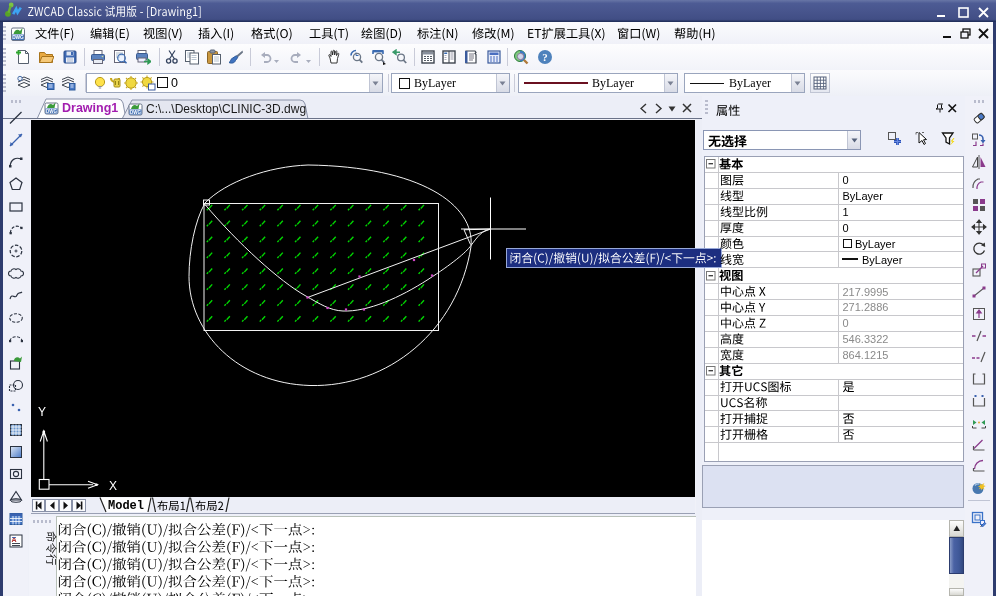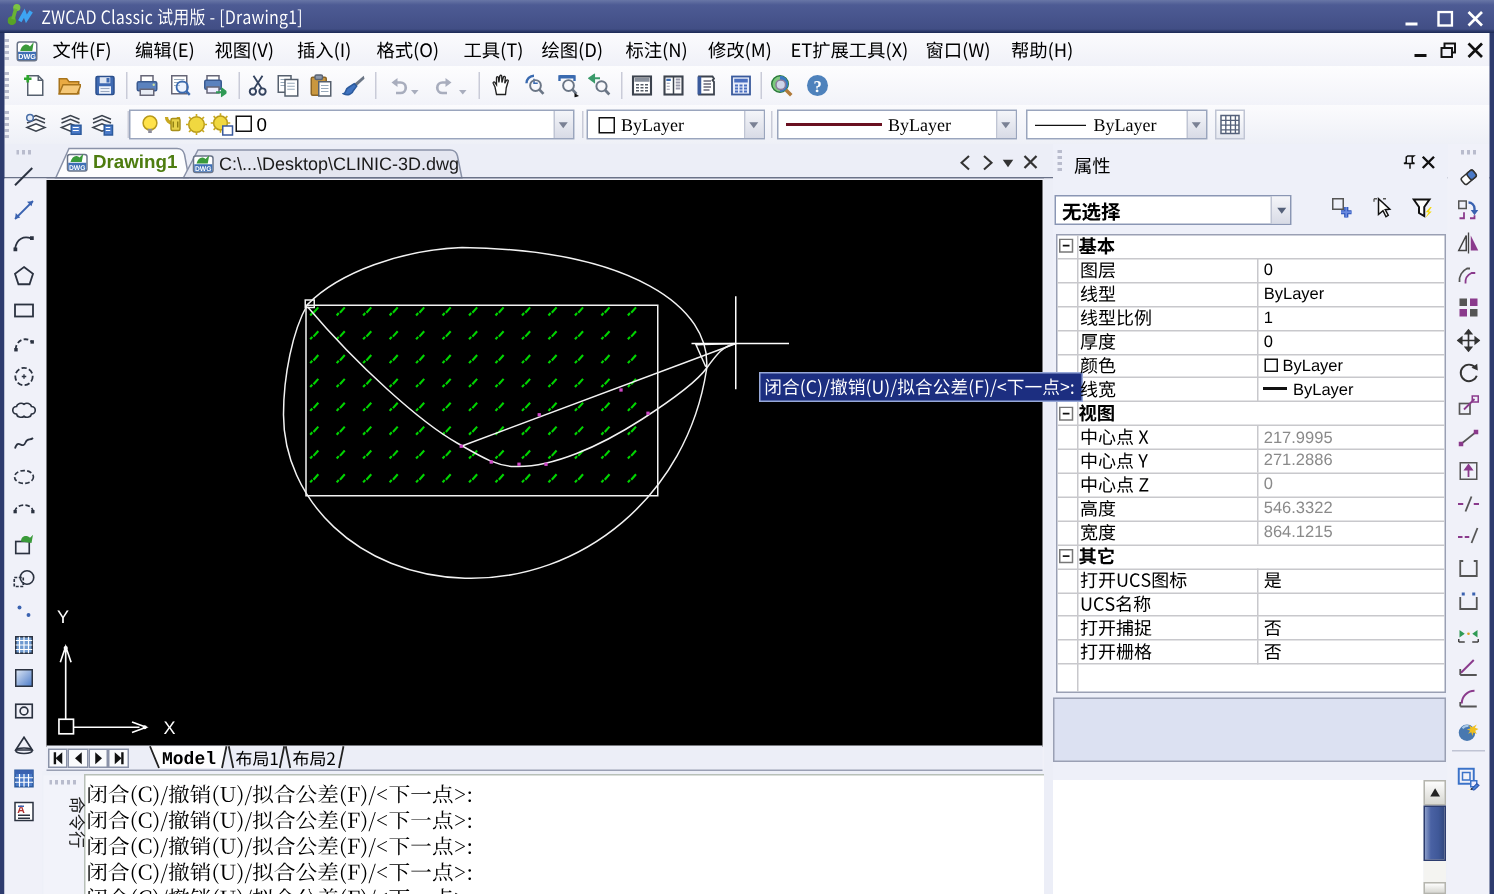--- a/index.html
+++ b/index.html
@@ -168,21 +168,21 @@
     <path d="M1,4.2 h12 M1,7.4 h12 M1,10.6 h12 M4.2,1 v12 M7.4,1 v12 M10.6,1 v12" stroke="#55617a" stroke-width="0.9"></path>
   </svg><div style="position:absolute;left:0;top:96px;width:996px;height:23px;background:#eceef7;"></div><svg style="position:absolute;left:36px;top:98px" width="90" height="21" viewBox="0 0 90 21">
     <path d="M10,1 H82 q4,0 5,4 l3,16 H1 Z" fill="#fdfdfe" stroke="#8a92a8"></path>
   </svg><svg style="position:absolute;left:122px;top:99px" width="188" height="20" viewBox="0 0 188 20">
     <path d="M10,1 H178 q4,0 5,4 l3,15 H0 Z" fill="#e4e6f0" stroke="#8a92a8"></path>
   </svg><svg style="position:absolute;left:44px;top:100px" width="15" height="16" viewBox="0 0 15 16">
     <rect x="1" y="3" width="13" height="11" rx="1.5" fill="#fff" stroke="#6a7488"></rect>
     <rect x="1.5" y="8.5" width="12" height="5" fill="#3f6fb5"></rect>
     <text x="7.5" y="13" font-family="Liberation Sans" font-size="4.5" font-weight="bold" fill="#fff" text-anchor="middle">DWG</text>
     <path d="M3,8 C4,4 7,3 9,5 L11.5,2.5 L10.5,8 Z" fill="#3a9a3a"></path>
-  </svg><div style="position:absolute;left:62px;top:102px;font-family:'Liberation Sans', sans-serif;font-size:12.5px;color:#4d7c0f;white-space:pre;line-height:1.1;"><b>Drawing1</b></div><svg style="position:absolute;left:128px;top:101px" width="15" height="16" viewBox="0 0 15 16">
+  </svg><div style="position:absolute;left:62px;top:102px;font-family:'Liberation Sans', sans-serif;font-size:12.5px;color:#a21caf;white-space:pre;line-height:1.1;"><b>Drawing1</b></div><svg style="position:absolute;left:128px;top:101px" width="15" height="16" viewBox="0 0 15 16">
     <rect x="1" y="3" width="13" height="11" rx="1.5" fill="#fff" stroke="#6a7488"></rect>
     <rect x="1.5" y="8.5" width="12" height="5" fill="#3f6fb5"></rect>
     <text x="7.5" y="13" font-family="Liberation Sans" font-size="4.5" font-weight="bold" fill="#fff" text-anchor="middle">DWG</text>
     <path d="M3,8 C4,4 7,3 9,5 L11.5,2.5 L10.5,8 Z" fill="#3a9a3a"></path>
   </svg><div style="position:absolute;left:146px;top:103px;font-family:'Liberation Sans', sans-serif;font-size:12px;color:#1a1a1a;white-space:pre;line-height:1.1;">C:\...\Desktop\CLINIC-3D.dwg</div><svg style="position:absolute;left:640px;top:103px" width="8" height="11" viewBox="0 0 8 11">
     <path d="M6,1 L1,5.5 L6,10" fill="none" stroke="#333" stroke-width="1.4"></path>
   </svg><svg style="position:absolute;left:655px;top:103px" width="8" height="11" viewBox="0 0 8 11">
     <path d="M1,1 L6,5.5 L1,10" fill="none" stroke="#333" stroke-width="1.4"></path>
   </svg><svg style="position:absolute;left:668px;top:106px" width="8" height="6" viewBox="0 0 8 6">
     <path d="M0.5,0.5 h7 l-3.5,5 z" fill="#333"></path>

